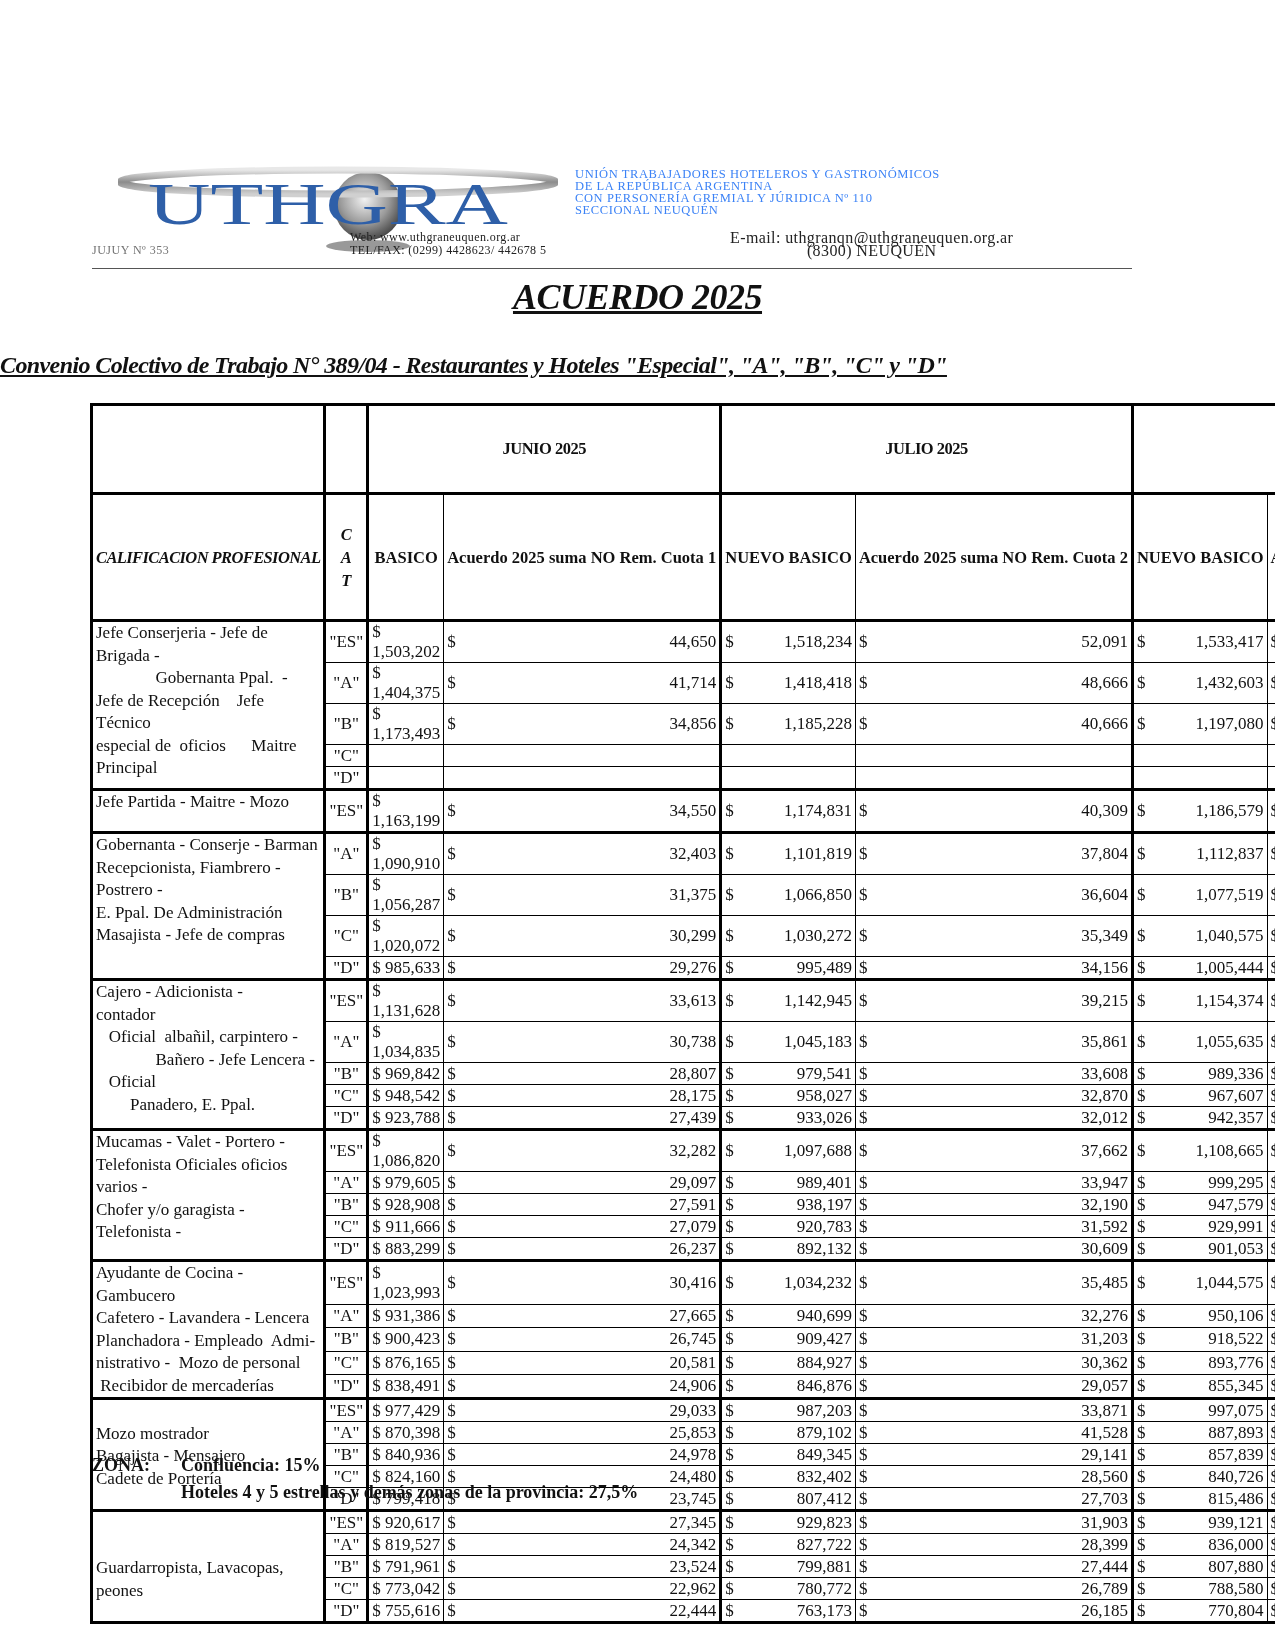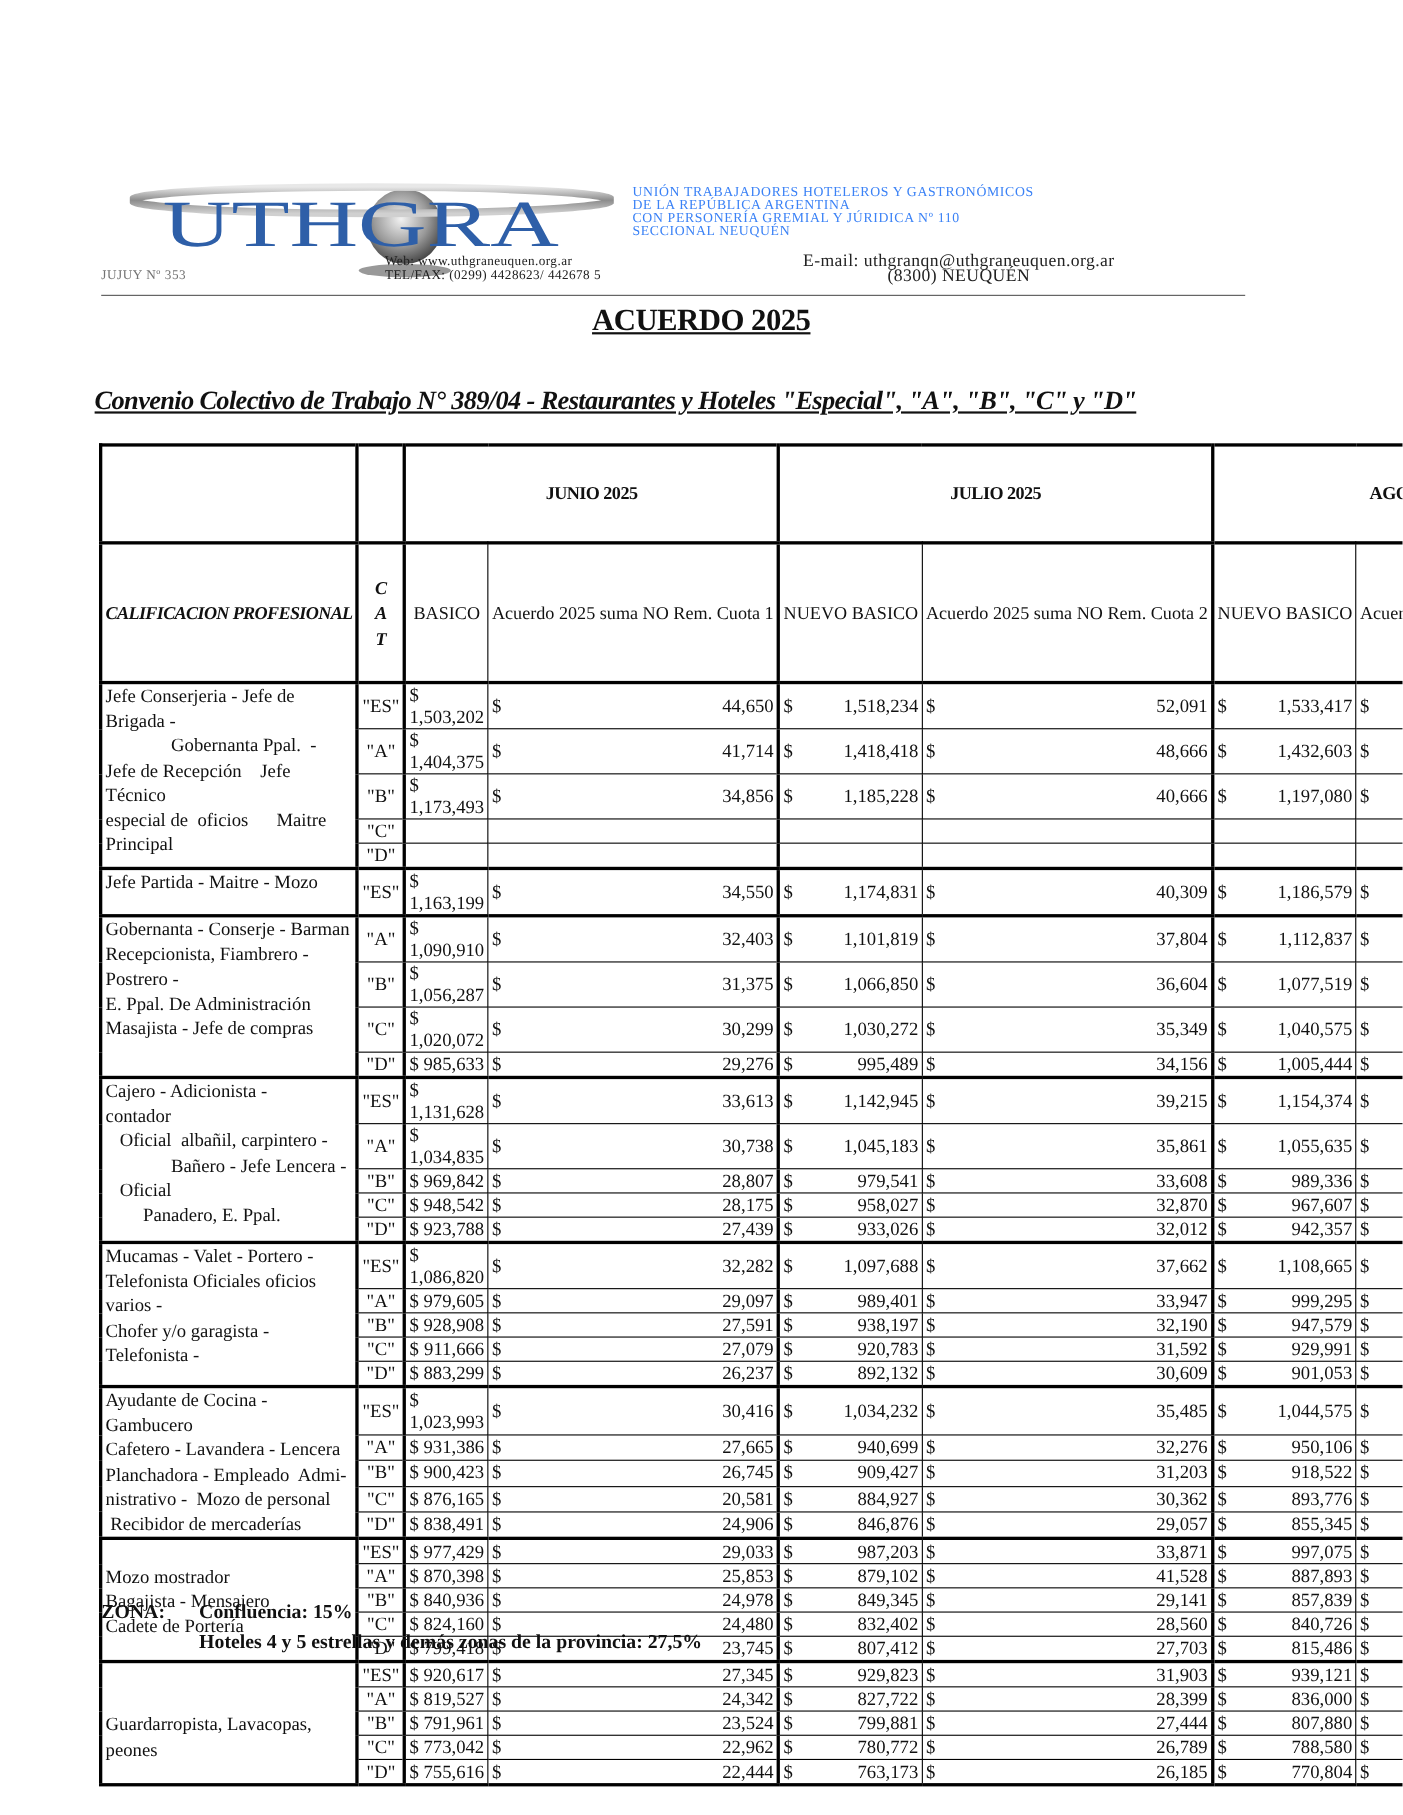--- a/index.html
+++ b/index.html
@@ -9,30 +9,30 @@
 
   
   .logo { left:118px; top:158px; width:440px; height:100px; }
   .org-lines { left:575px; top:168px; width:560px; 
                font-size:12.5px; letter-spacing:0.6px; line-height:12px; color:#3b82f6; }
   .addr { left:92px; top:243px; font-size:12px; letter-spacing:0.5px; color:#737373; }
   .web { left:350px; top:231px; font-size:12px; letter-spacing:0.4px; line-height:13px; color:#222; }
   .mail { left:730px; top:231px; font-size:16px; letter-spacing:0.4px; line-height:13px; color:#222; text-align:center; }
   .rule { left:92px; top:268px; width:1040px; height:0; border-top:1px solid #555; }
 
-  .doc-title { left:0; width:1275px; top:276px; text-align:center; font-size:28px;
-               font-weight:bold; text-decoration:underline; letter-spacing:-0.5px; }
-  .doc-subtitle { left:0; width:1119px; top:352px; text-align:center; font-size:24px;
+  .doc-title { left:0; width:1275px; top:276px; text-align:center; font-size:36px;
+               font-style:italic; font-weight:bold; text-decoration:underline; letter-spacing:-0.5px; }
+  .doc-subtitle { left:0; width:1119px; top:352px; font-size:24px;
                   font-style:italic; font-weight:bold; text-decoration:underline; letter-spacing:-0.6px; }
 
   
   table.grid { position:absolute; left:90px; top:403px; border-collapse:collapse;
                border:3px solid #000; font-size:17px; table-layout:fixed; }
   table.grid td, table.grid th { border:1px solid #000; padding:0 3px; overflow:hidden; white-space:nowrap; }
-  th { font-weight:normal; }
+  th { font-weight:bold; }
   .hdr1 th { height:86px; font-weight:bold; font-size:16.5px; letter-spacing:-0.5px; }
   .hdr2 th { height:124px; font-size:16.5px; line-height:23px; white-space:normal; }
   .thick-l { border-left:3px solid #000 !important; }
   .thick-b { border-bottom:3px solid #000 !important; }
   .calif-hdr { font-style:italic; font-weight:bold !important; font-size:17px; letter-spacing:-0.6px; text-align:left; }
   .cat-hdr { font-style:italic; font-weight:bold !important; font-size:18px; line-height:23px; }
   td { height:21px; line-height:20px; }
   td.cat { text-align:center; padding:0; font-size:17px; }
   td.money { padding:0 4px; }
   td.money .cur { float:left; }

